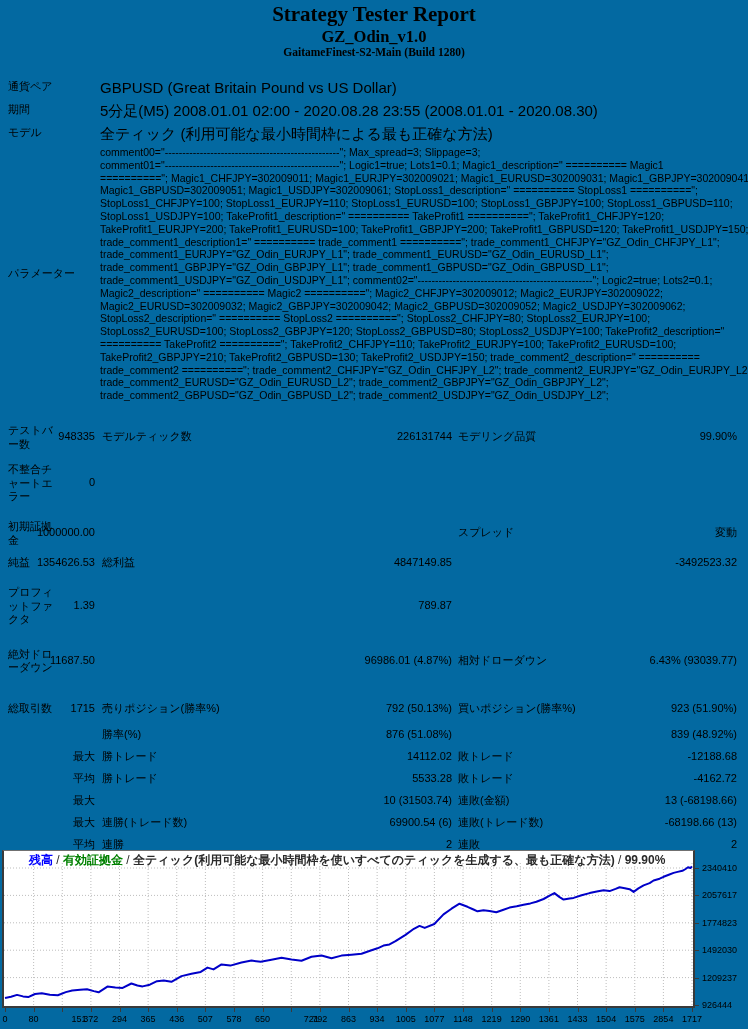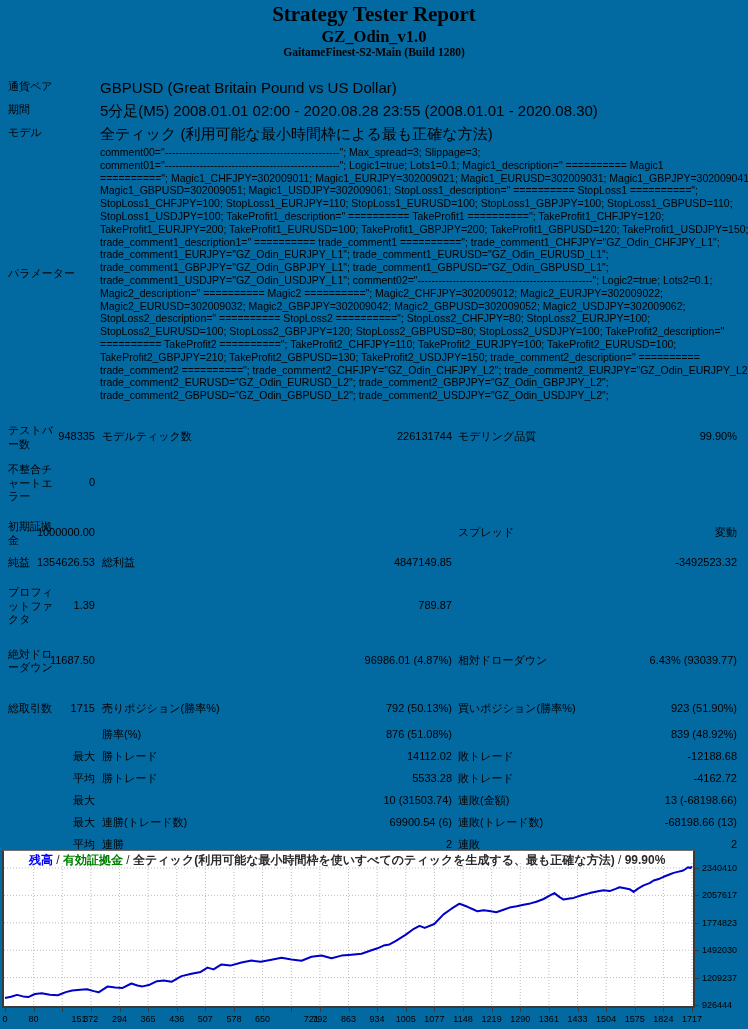--- a/index.html
+++ b/index.html
@@ -249,18 +249,18 @@
         <div class="xlab" style="left: 503.25px;">1290</div>
         <div class="xtick" style="left: 546.875px;"></div>
         <div class="xlab" style="left: 531.875px;">1361</div>
         <div class="xtick" style="left: 575.5px;"></div>
         <div class="xlab" style="left: 560.5px;">1433</div>
         <div class="xtick" style="left: 604.125px;"></div>
         <div class="xlab" style="left: 589.125px;">1504</div>
         <div class="xtick" style="left: 632.75px;"></div>
         <div class="xlab" style="left: 617.75px;">1575</div>
         <div class="xtick" style="left: 661.375px;"></div>
-        <div class="xlab" style="left: 646.375px;">1824</div>
+        <div class="xlab" style="left: 646.375px;">2854</div>
         <div class="xtick" style="left: 690px;"></div>
         <div class="xlab" style="left: 675px;">1717</div>
       </div>
   </div>
 </div>
 
 </body></html>

